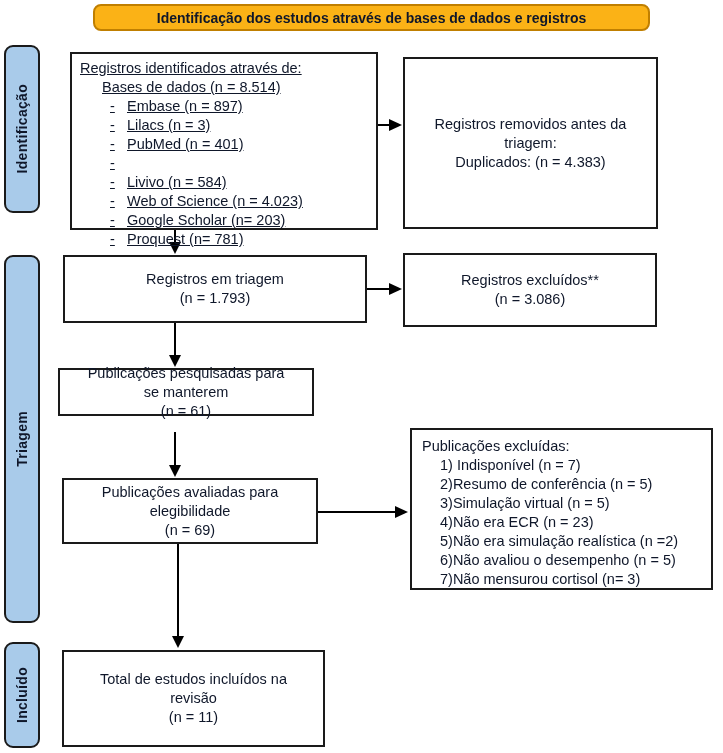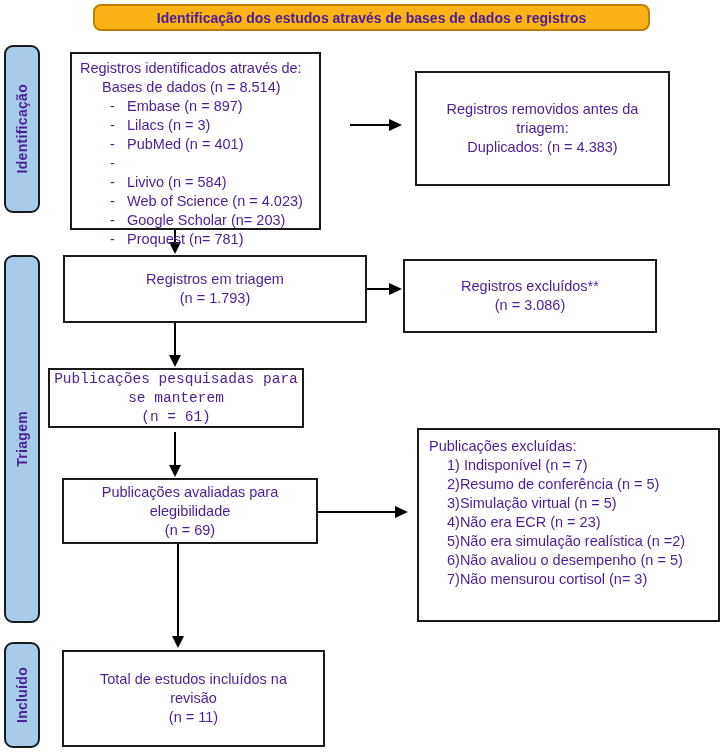--- a/index.html
+++ b/index.html
@@ -1,18 +1,18 @@
 <!DOCTYPE html>
 <html style="--banner-fill: #FBB216; --banner-border: #C07F00; --stage-fill: #A9CBEA; --stage-border: #1A1A1A; --box-border: #1A1A1A;"><head>
 <meta charset="utf-8">
 <style>
   html,body{margin:0;padding:0;background:#ffffff;}
   .canvas{
     position:relative;width:723px;height:753px;background:#ffffff;
-    font-family:"Liberation Sans",sans-serif;color:#4c1d95;overflow:hidden;
+    font-family:"Liberation Sans",sans-serif;color:#0f172a;overflow:hidden;
   }
   .banner{
     position:absolute;left:93px;top:4px;width:557px;height:27px;
     background:var(--banner-fill,#FBB216);border:2px solid var(--banner-border,#C07F00);
     border-radius:8px;display:flex;align-items:center;justify-content:center;
     font-size:14px;font-weight:bold;box-sizing:border-box;
   }
   .stage{
     position:absolute;left:4px;width:36px;
     background:var(--stage-fill,#A9CBEA);border:2px solid var(--stage-border,#1A1A1A);
@@ -24,30 +24,30 @@
     font-size:14px;font-weight:bold;letter-spacing:.3px;white-space:nowrap;
   }
   .stage-ident{top:45px;height:168px;}
   .stage-screen{top:255px;height:368px;}
   .stage-incl{top:642px;height:106px;}
   .box{
     position:absolute;background:#fff;border:2px solid var(--box-border,#1A1A1A);
     box-sizing:border-box;font-size:14.5px;line-height:19px;
   }
   .center{display:flex;flex-direction:column;align-items:center;justify-content:center;text-align:center;}
-  .box1{left:70px;top:52px;width:251px;height:178px;padding:5px 12px 0 8px;}
+  .box1{left:70px;top:52px;width:308px;height:178px;padding:5px 12px 0 8px;text-decoration:underline;}
   .b1-sub{padding-left:22px;}
   .b1-item{padding-left:30px;display:flex;}
   .b1-item .dash{width:17px;flex:0 0 17px;}
-  .rbox1{left:403px;top:71px;width:255px;height:115px;margin-left:12px;}
+  .rbox1{left:403px;top:57px;width:255px;height:172px;}
   .box2{left:63px;top:255px;width:304px;height:68px;}
-  .rbox2{left:403px;top:253px;width:254px;height:74px;margin-top:6px;}
-  .box3{left:48px;top:368px;width:256px;height:60px;font-family:Liberation Mono, monospace;}
+  .rbox2{left:403px;top:253px;width:254px;height:74px;}
+  .box3{left:58px;top:368px;width:256px;height:48px;}
   .box4{left:62px;top:478px;width:256px;height:66px;}
-  .rbox3{left:410px;top:428px;width:303px;height:194px;padding:7px 6px 0 10px;margin-left:7px;}
+  .rbox3{left:410px;top:428px;width:303px;height:162px;padding:7px 6px 0 10px;}
   .r3-item{padding-left:18px;}
   .bbox{left:62px;top:650px;width:263px;height:97px;}
   .arrows{position:absolute;left:0;top:0;pointer-events:none;}
 </style>
 </head>
 <body>
 
 <div class="canvas">
 
   <div class="banner">Identificação dos estudos através de bases de dados e registros</div>

